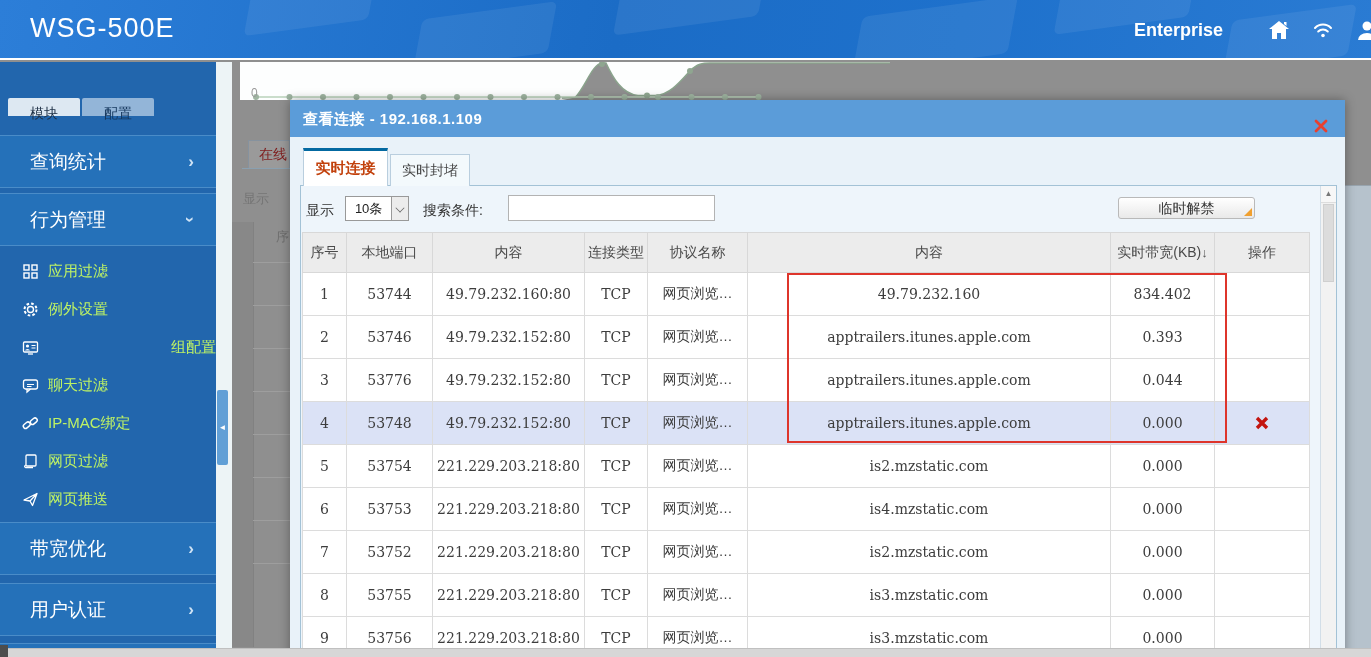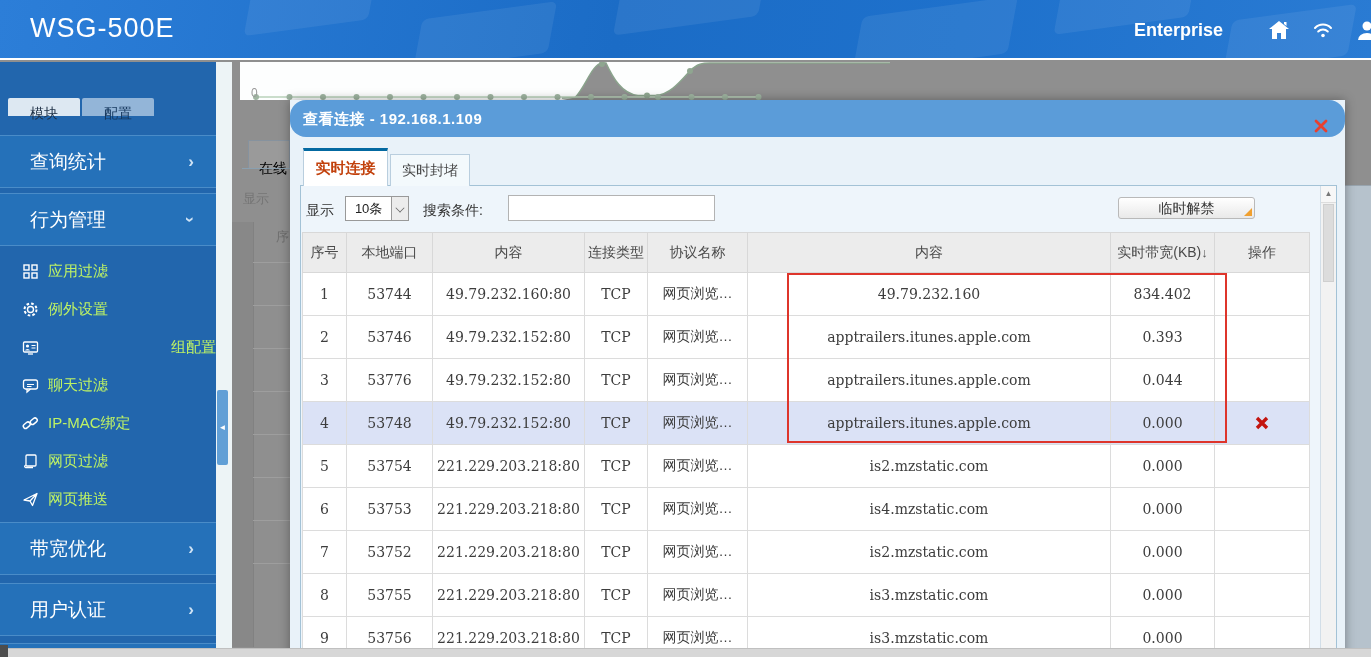--- a/index.html
+++ b/index.html
@@ -40,39 +40,39 @@
   .collapse-handle { position:absolute; left:217px; top:390px; width:11px; height:75px; background:#619fd6;
     border-radius:2px; z-index:4; display:flex; align-items:center; justify-content:center;
     color:#fff; font-size:8px; }
   .gutter { position:absolute; left:216px; top:62px; width:16px; height:595px; background:#edf4f6; z-index:2; }
 
   
   .content-bg { position:absolute; left:232px; top:62px; right:0; bottom:0; background:#8f8f8f; }
   .chart-strip { position:absolute; left:8px; top:0; width:650px; height:38px; background:#fdfefe; overflow:hidden; }
   .chart-zero { position:absolute; left:11px; top:24px; color:#9a9a9a; font-size:12px; }
   .bg-tabline { position:absolute; left:16px; top:78px; width:42px; height:28px; background:#9a9a9a;
-    border:1px solid #86929e; border-bottom:none; color:#000000; font-size:14px; padding:19px 0 0 10px; }
+    border:1px solid #86929e; border-bottom:none; color:#7f1d1d; font-size:14px; padding:5px 0 0 10px; }
   .bg-underline { position:absolute; left:10px; top:106px; width:48px; border-top:1px solid #8aa0b0; }
   .bg-display { position:absolute; left:11px; top:128px; color:#757575; font-size:13px; }
   .bg-seq { position:absolute; left:44px; top:166px; color:#6e6e6e; font-size:13px; }
   .bg-colline { position:absolute; left:21px; top:160px; bottom:10px; border-left:1px solid #818181; }
   .bg-rowline { position:absolute; left:21px; width:37px; border-top:1px solid #9e9e9e; }
   .bg-darkcol { position:absolute; left:0; top:160px; bottom:10px; width:21px; background:#888888; }
   .bg-right-panel { position:absolute; left:1113px; right:0; top:123px; bottom:8px; background:#b6c2cc; border-top:1px solid #98a4ae; }
 
   
   .hscroll { position:absolute; left:8px; top:648px; width:1363px; height:9px; background:#d7d7d7;
     border-top:1px solid #c0c0c0; z-index:30; }
   .hscroll-corner { position:absolute; left:0; top:645px; width:8px; height:12px; background:#4d4d4d; z-index:30; }
 
   
   .modal { position:absolute; left:290px; top:100px; width:1055px; height:557px; z-index:10;
     box-shadow:0 0 10px rgba(0,0,0,0.35); background:#e9f2f9; }
   .modal-titlebar { position:absolute; left:0; top:0; width:100%; height:37px; background:#5b9cd9;
-    color:#fff; font-size:15px; font-weight:bold; letter-spacing:0.5px; line-height:37px; padding-left:13px;border-radius:16px; }
+    color:#fff; font-size:15px; font-weight:bold; letter-spacing:0.5px; line-height:37px; padding-left:13px; }
   .modal-close { position:absolute; right:16px; top:10px; width:16px; height:16px; cursor:pointer; }
   .modal-tab { position:absolute; font-size:15px; text-align:center; z-index:2; }
   .modal-tab.active { left:13px; top:48px; width:85px; height:38px; background:#ffffff;
     border:1px solid #b9cede; border-bottom:none; border-top:3px solid #0369a1;
     font-weight:bold; color:#c2410c; line-height:33px; }
   .modal-tab.inactive { left:100px; top:54px; width:80px; height:32px; background:#f3f9fc;
     border:1px solid #b9cede; border-bottom:none; color:#444; line-height:30px; font-size:14px; }
   .modal-panel { position:absolute; left:10px; top:85px; right:8px; bottom:0;
     border:1px solid #a3c2d6; background:#eef5fb; }
 

